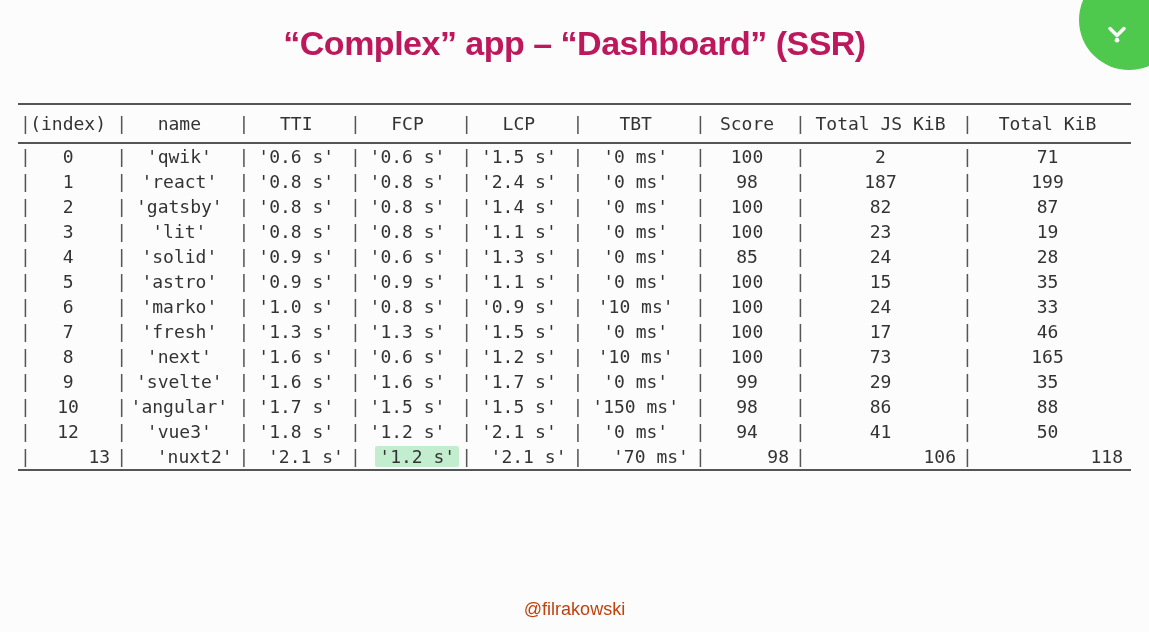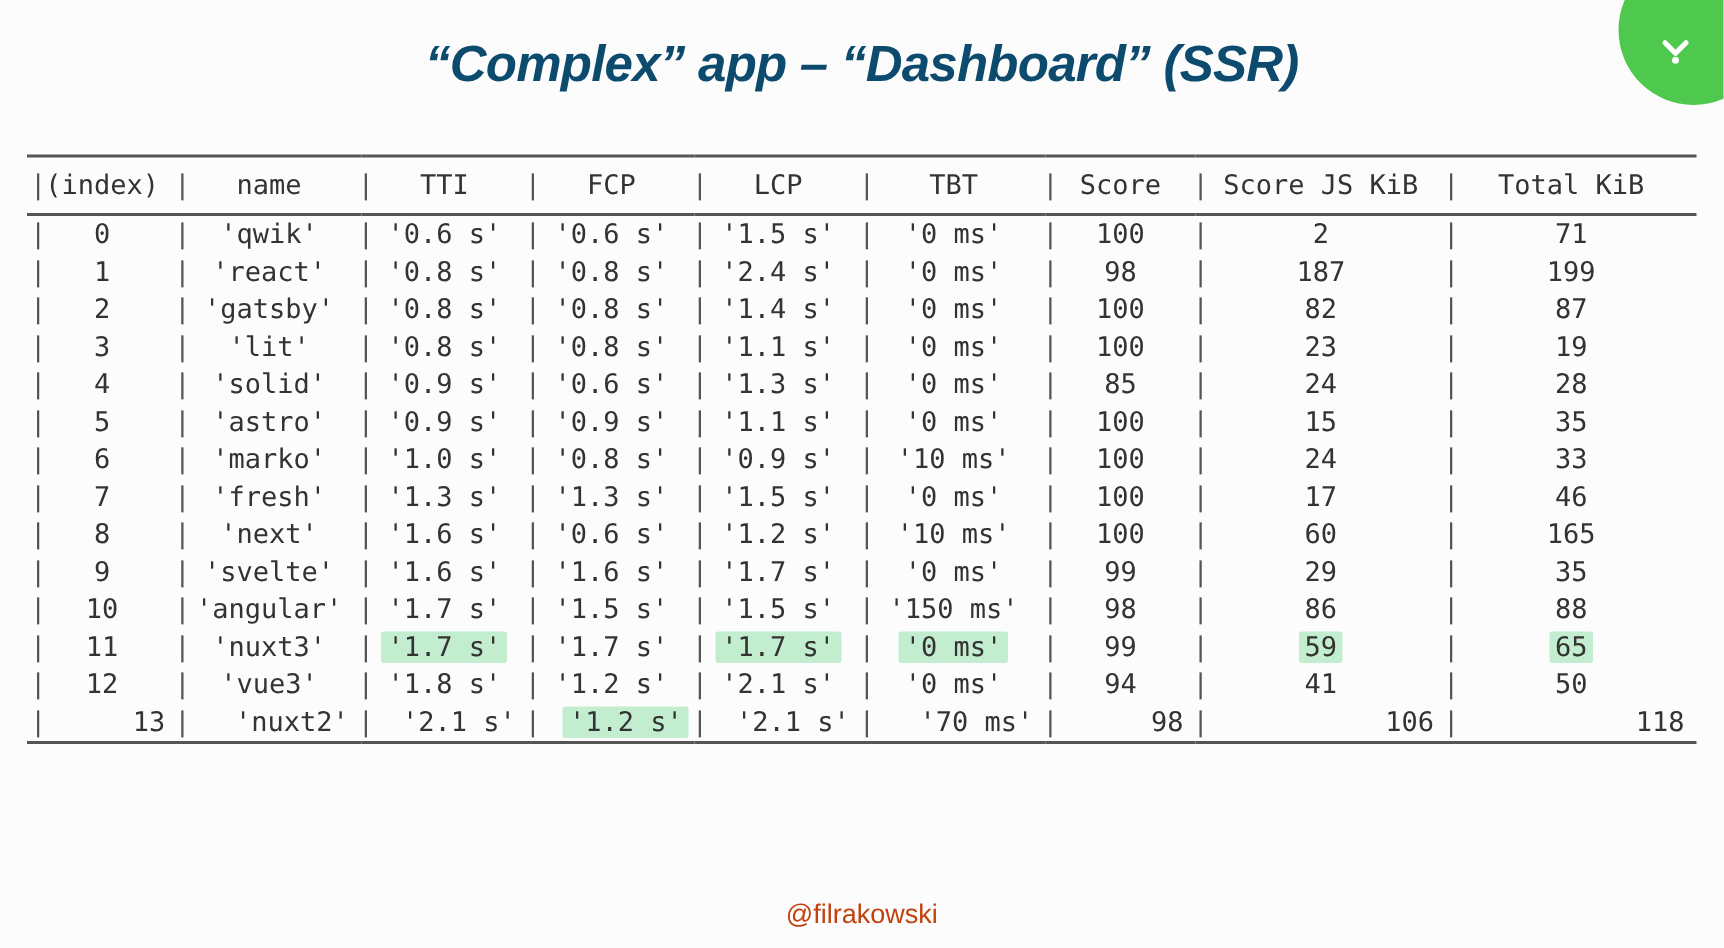--- a/index.html
+++ b/index.html
@@ -25,22 +25,21 @@
       justify-content: flex-start;
       padding: 0 0 24px 24px;
     }
     .badge-corner svg { width: 28px; height: 28px; }
     h1.title {
       text-align: center;
       font-size: 34px;
       font-weight: 700;
       letter-spacing: -0.5px;
       padding: 24px 0 16px 0;
-      color: #0c4a6e;
-      font-style: italic;
+      color: #be185d;
     }
     .table-wrap {
       margin: 24px 18px 0 18px;
     }
     table {
       width: 100%;
       border-collapse: collapse;
       font-family: "Menlo", "Consolas", "DejaVu Sans Mono", monospace;
       font-size: 18px;
       color: #333;
@@ -131,21 +130,21 @@
     </colgroup>
     <thead>
       <tr>
         <th><span class="cell-inner">(index)</span></th>
         <th><span class="cell-inner">name</span></th>
         <th><span class="cell-inner">TTI</span></th>
         <th><span class="cell-inner">FCP</span></th>
         <th><span class="cell-inner">LCP</span></th>
         <th><span class="cell-inner">TBT</span></th>
         <th><span class="cell-inner">Score</span></th>
-        <th><span class="cell-inner">Score JS KiB</span></th>
+        <th><span class="cell-inner">Total JS KiB</span></th>
         <th><span class="cell-inner">Total KiB</span></th>
       </tr>
     </thead>
     <tbody>
         <tr>
           <td><span class="cell-inner">0</span></td>
           <td><span class="cell-inner">'qwik'</span></td>
           <td><span class="cell-inner">'0.6 s'</span></td>
           <td><span class="cell-inner">'0.6 s'</span></td>
           <td><span class="cell-inner">'1.5 s'</span></td>
@@ -232,21 +231,21 @@
           <td><span class="cell-inner">46</span></td>
         </tr>
         <tr>
           <td><span class="cell-inner">8</span></td>
           <td><span class="cell-inner">'next'</span></td>
           <td><span class="cell-inner">'1.6 s'</span></td>
           <td><span class="cell-inner">'0.6 s'</span></td>
           <td><span class="cell-inner">'1.2 s'</span></td>
           <td><span class="cell-inner">'10 ms'</span></td>
           <td><span class="cell-inner">100</span></td>
-          <td><span class="cell-inner">60</span></td>
+          <td><span class="cell-inner">73</span></td>
           <td><span class="cell-inner">165</span></td>
         </tr>
         <tr>
           <td><span class="cell-inner">9</span></td>
           <td><span class="cell-inner">'svelte'</span></td>
           <td><span class="cell-inner">'1.6 s'</span></td>
           <td><span class="cell-inner">'1.6 s'</span></td>
           <td><span class="cell-inner">'1.7 s'</span></td>
           <td><span class="cell-inner">'0 ms'</span></td>
           <td><span class="cell-inner">99</span></td>
@@ -256,31 +255,20 @@
         <tr>
           <td><span class="cell-inner">10</span></td>
           <td><span class="cell-inner">'angular'</span></td>
           <td><span class="cell-inner">'1.7 s'</span></td>
           <td><span class="cell-inner">'1.5 s'</span></td>
           <td><span class="cell-inner">'1.5 s'</span></td>
           <td><span class="cell-inner">'150 ms'</span></td>
           <td><span class="cell-inner">98</span></td>
           <td><span class="cell-inner">86</span></td>
           <td><span class="cell-inner">88</span></td>
-        </tr>
-        <tr>
-          <td><span class="cell-inner">11</span></td>
-          <td><span class="cell-inner">'nuxt3'</span></td>
-          <td><span class="cell-inner hl">'1.7 s'</span></td>
-          <td><span class="cell-inner">'1.7 s'</span></td>
-          <td><span class="cell-inner hl">'1.7 s'</span></td>
-          <td><span class="cell-inner hl">'0 ms'</span></td>
-          <td><span class="cell-inner">99</span></td>
-          <td><span class="cell-inner hl">59</span></td>
-          <td><span class="cell-inner hl">65</span></td>
         </tr>
         <tr>
           <td><span class="cell-inner">12</span></td>
           <td><span class="cell-inner">'vue3'</span></td>
           <td><span class="cell-inner">'1.8 s'</span></td>
           <td><span class="cell-inner">'1.2 s'</span></td>
           <td><span class="cell-inner">'2.1 s'</span></td>
           <td><span class="cell-inner">'0 ms'</span></td>
           <td><span class="cell-inner">94</span></td>
           <td><span class="cell-inner">41</span></td>

